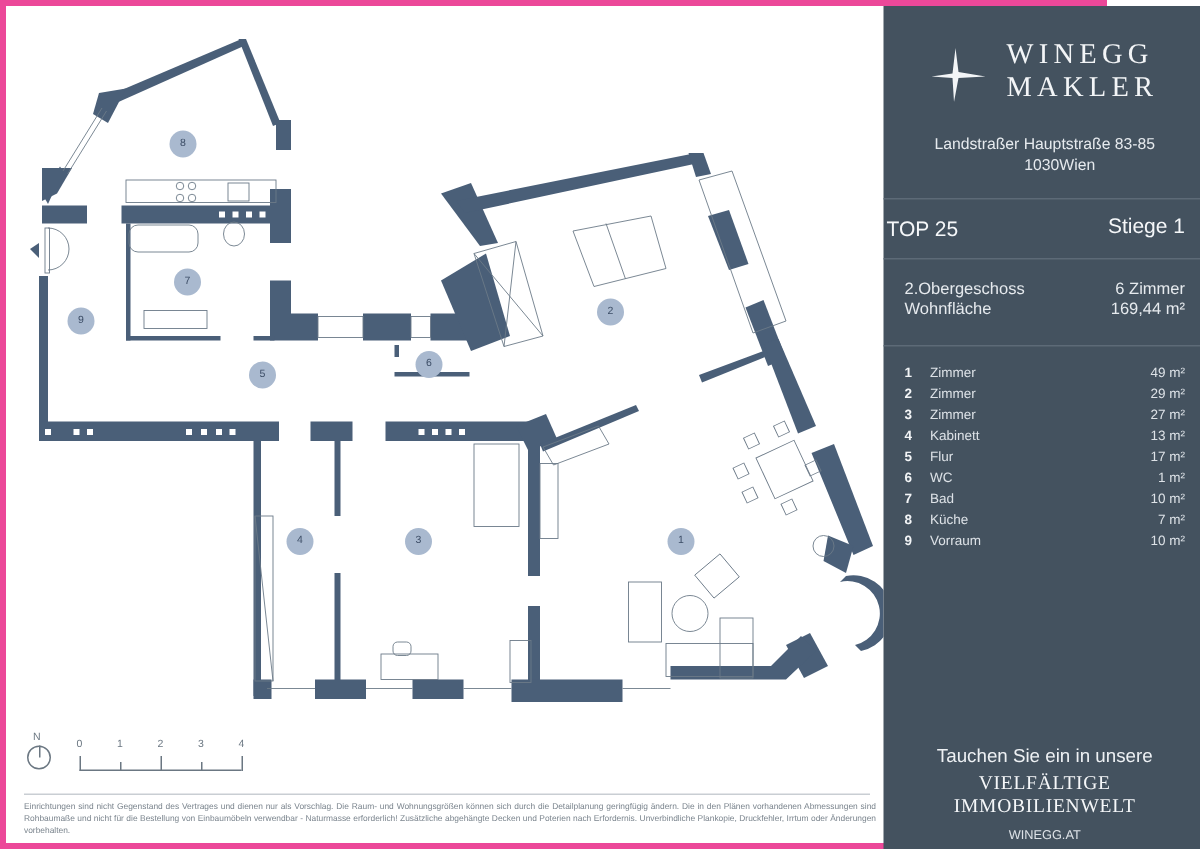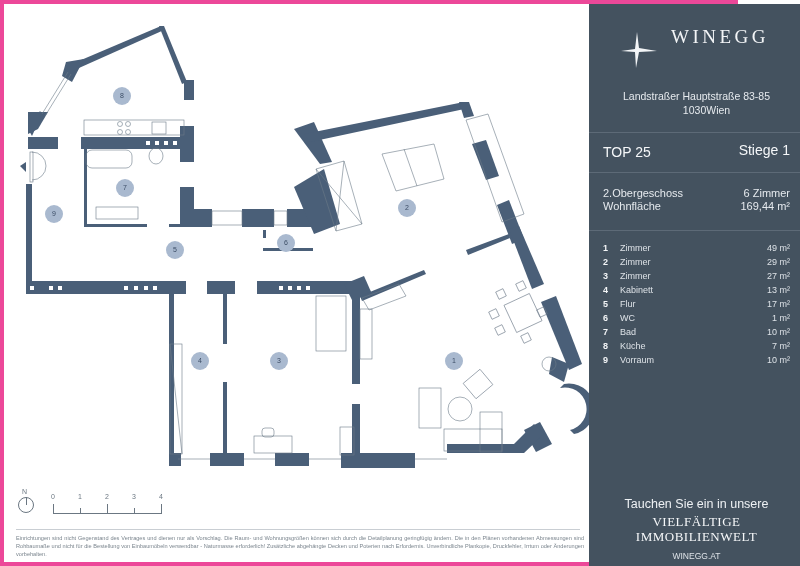--- a/index.html
+++ b/index.html
@@ -30,21 +30,21 @@
   .panel { position: absolute; left: 585px; top: 0; width: 215px; height: 566px; background: #44525f; color: #eef1f4; }
   .logo { position: absolute; left: 30px; top: 22px; width: 160px; height: 46px; }
   .logo .star { position: absolute; left: 0; top: 4px; width: 40px; height: 40px; }
   .logo .word { position: absolute; left: 52px; font-family: "Liberation Serif", serif; font-size: 19px; letter-spacing: 3.5px; color: #f3f5f7; }
   .logo .w1 { top: 0; }
   .logo .w2 { top: 22px; }
   .address { position: absolute; left: 0; width: 215px; text-align: center; font-size: 10.5px; color: #e6eaee; }
   .addr1 { top: 86px; }
   .addr2 { top: 100px; padding-left: 20px; }
   .hr { position: absolute; left: 0; width: 215px; height: 1px; background: #5d6a77; }
-  .top-title { position: absolute; left: 14px; top: 140px; font-size: 14px; color: #f5f7f9; }
+  .top-title { position: absolute; left: 2px; top: 140px; font-size: 14px; color: #f5f7f9; }
   .stiege { position: absolute; right: 14px; top: 138px; font-size: 14px; color: #f5f7f9; }
   .info-l, .info-r { position: absolute; font-size: 11px; color: #e6eaee; line-height: 13px; }
   .info-l { left: 14px; top: 183px; }
   .info-r { right: 14px; top: 183px; text-align: right; }
   .rooms { position: absolute; left: 14px; top: 239px; width: 187px; }
   .room-row { position: relative; height: 14px; font-size: 9px; color: #dde2e7; }
   .room-row .num { position: absolute; left: 0; font-weight: bold; color: #f3f5f7; }
   .room-row .name { position: absolute; left: 17px; }
   .room-row .area { position: absolute; right: 0; }
   .tagline { position: absolute; left: 0; width: 215px; top: 493px; text-align: center; font-size: 12.5px; color: #eef1f4; }
@@ -224,20 +224,21 @@
 
   <div class="divider"></div>
   <p class="disclaimer">Einrichtungen sind nicht Gegenstand des Vertrages und dienen nur als Vorschlag. Die Raum- und Wohnungsgrößen können sich durch die Detailplanung geringfügig ändern. Die in den Plänen vorhandenen Abmessungen sind Rohbaumaße und nicht für die Bestellung von Einbaumöbeln verwendbar - Naturmasse erforderlich! Zusätzliche abgehängte Decken und Poterien nach Erfordernis. Unverbindliche Plankopie, Druckfehler, Irrtum oder Änderungen vorbehalten.</p>
 
   <div class="panel">
     <div class="logo">
       <svg class="star" viewBox="0 0 40 40">
         <polygon points="18,2 20,18 38,21 20,22 17,38 16,22 2,21 16,19" fill="#f3f5f7"></polygon>
       </svg>
       <span class="word w1">WINEGG</span>
+      <span class="word w2">MAKLER</span>
     </div>
 
     <div class="address addr1">Landstraßer Hauptstraße  83-85</div>
     <div class="address addr2">1030Wien</div>
 
     <div class="hr" style="top:128px"></div>
 
     <div class="top-title">TOP 25</div>
     <div class="stiege">Stiege 1</div>
 

